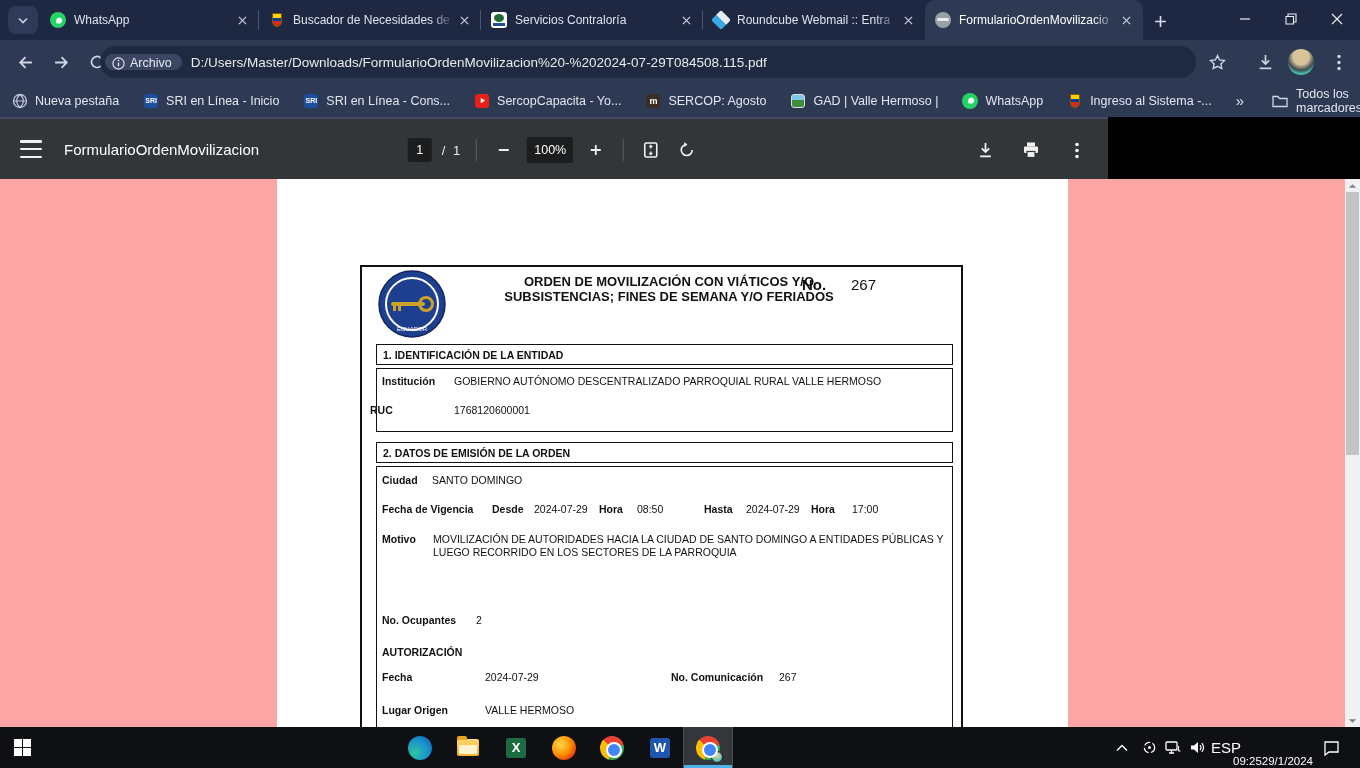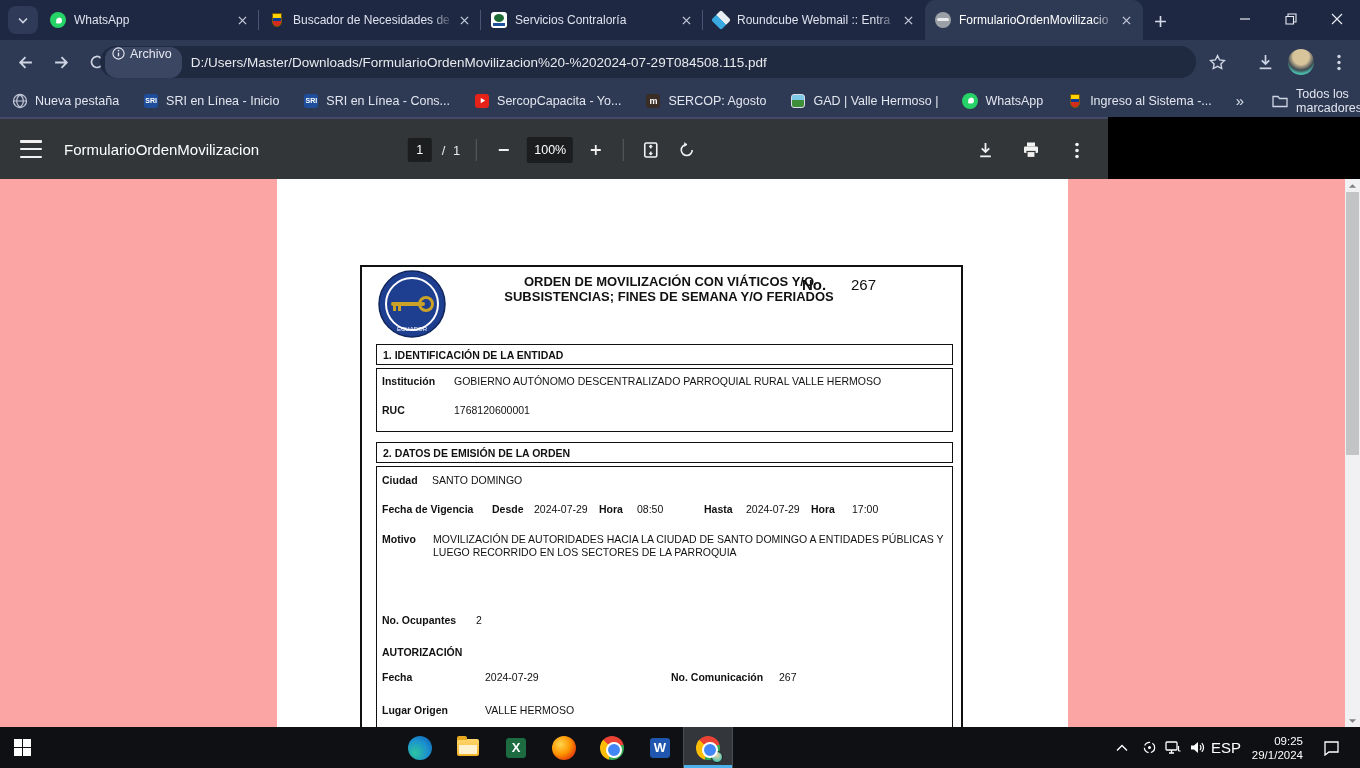--- a/index.html
+++ b/index.html
@@ -27,21 +27,21 @@
   .fav-contra:after { content:""; position:absolute; left:3px; top:2px; width:10px; height:8px; border-radius:50%; background:#1e6b35; }
   .fav-contra:before { content:""; position:absolute; left:2px; bottom:2px; width:12px; height:3px; background:#1f4e9c; }
   .fav-rc { position:absolute; left:1px; top:1px; width:14px; height:14px; background:linear-gradient(#e8edf2 45%, #39a9e0 45%); transform:rotate(45deg); border-radius:2px; }
   .fav-pdf { background:#9aa0a6; }
   .fav-pdf:after { content:""; position:absolute; left:2px; top:6px; width:12px; height:3px; background:#e8eaed; border-radius:2px; }
 
   
   .toolbar { position:absolute; left:0; top:40px; width:1360px; height:44px; background:#2e3954; }
   .navbtn { position:absolute; top:7px; width:30px; height:30px; display:flex; align-items:center; justify-content:center; color:#cfd5e3; }
   .urlbar { position:absolute; left:100px; top:6px; width:1096px; height:32px; border-radius:16px; background:#1f2940; display:flex; align-items:center; padding:0 14px 0 5px; }
-  .chip { height:31px; border-radius:12px; background:#3b4662; color:#e6e9f1; display:flex; align-items:flex-start; gap:5px; padding:0 10px 0 7px; font-size:12.5px; }
+  .chip { height:16px; border-radius:12px; background:#3b4662; color:#e6e9f1; display:flex; align-items:flex-end; gap:5px; padding:0 10px 0 7px; font-size:12.5px; }
   .urltext { color:#e8eaed; font-size:13.5px; margin-left:9px; white-space:nowrap; }
 
   
   .bookmarks { position:absolute; left:0; top:84px; width:1360px; height:33px; background:#2e3954; display:flex; align-items:center; padding:0 12px; color:#e2e6ef; font-size:12.5px; }
   .bm { display:flex; align-items:center; gap:7px; margin-right:24px; white-space:nowrap; }
   .bmicon { width:16px; height:16px; position:relative; flex:0 0 16px; }
   .bm-sq { position:absolute; inset:1px; border-radius:3px; color:#fff; font-weight:bold; font-size:7px; display:flex; align-items:center; justify-content:center; }
   .bm-overflow { margin-left:auto; font-size:15px; color:#dbe0ec; }
   .bm-divider { width:1px; height:18px; background:#55608044; background:#5a6584; margin:0 14px; }
   .bm-right { display:flex; align-items:center; gap:8px; }
@@ -102,21 +102,21 @@
   .excel { position:absolute; inset:2px; background:#1d6b40; border-radius:3px; color:#fff; font-weight:bold; font-size:13px; display:flex; align-items:center; justify-content:center; }
   .firefox { border-radius:50%; background:radial-gradient(circle at 35% 35%, #ffd54c, #ff9500 45%, #e3350d 80%); }
   .chromeic { border-radius:50%; background:conic-gradient(from -45deg, #ea4335 0 120deg, #4285f4 0 120deg, #34a853 120deg 240deg, #fbbc05 240deg 360deg); }
   .chromeic:after { content:""; position:absolute; left:6px; top:6px; width:12px; height:12px; border-radius:50%; background:#4285f4; border:2.5px solid #fff; }
   .word { position:absolute; inset:2px; background:#1e56b0; border-radius:3px; color:#fff; font-weight:bold; font-size:13px; display:flex; align-items:center; justify-content:center; }
   .activeapp { position:absolute; left:683px; top:0; width:50px; height:41px; background:#33373c; border-left:1px solid #4a4e54; border-right:1px solid #4a4e54; display:flex; align-items:center; justify-content:center; }
   .activeapp .underline { position:absolute; left:0; bottom:0; width:100%; height:3px; background:#4db2ec; }
   .avatarbadge { position:absolute; right:-3px; bottom:-3px; width:12px; height:12px; border-radius:50%; background:radial-gradient(circle at 50% 35%, #e9d3a6, #56c3b0 70%); border:1px solid #222; }
   .tray { position:absolute; top:0; height:41px; display:flex; align-items:center; justify-content:center; color:#fff; }
   .lang { font-size:15px; color:#fff; }
-  .clockblk { position:absolute; left:1243px; top:0; width:62px; height:41px; display:flex; flex-direction:column; align-items:flex-end; justify-content:center; color:#fff; font-size:11.5px; line-height:14px; padding-right:2px; }
+  .clockblk { position:absolute; left:1243px; top:0; width:62px; height:41px; display:flex; align-items:flex-end; justify-content:center; color:#fff; font-size:11.5px; line-height:14px; padding-right:2px; }
 
   svg { display:block; }
 </style>
 </head>
 <body>
 
 <div class="screen">
 
   <div class="tabstrip">
     <div class="tabsearch">
@@ -424,21 +424,21 @@
           </svg>
         </div>
         <div class="doctitle">ORDEN DE MOVILIZACIÓN CON VIÁTICOS Y/O SUBSISTENCIAS; FINES DE SEMANA Y/O FERIADOS</div>
         <div class="no-lbl">No.</div>
         <div class="no-val">267</div>
 
         <div class="sechead" style="top:77px;">1. IDENTIFICACIÓN DE LA ENTIDAD</div>
         <div class="secbody" style="top:101px;height:64px;"></div>
         <div class="lbl" style="left:20px;top:108px;">Institución</div>
         <div class="val" style="left:92px;top:108px;">GOBIERNO AUTÓNOMO DESCENTRALIZADO PARROQUIAL RURAL VALLE HERMOSO</div>
-        <div class="lbl" style="left:20px;top:137px;">RUC</div>
+        <div class="lbl" style="left:8px;top:137px;">RUC</div>
         <div class="val" style="left:92px;top:137px;">1768120600001</div>
 
         <div class="sechead" style="top:175px;">2. DATOS DE EMISIÓN DE LA ORDEN</div>
         <div class="secbody" style="top:199px;height:500px;"></div>
 
         <div class="lbl" style="left:20px;top:207px;">Ciudad</div>
         <div class="val" style="left:70px;top:207px;">SANTO DOMINGO</div>
 
         <div class="lbl" style="left:20px;top:236px;">Fecha de Vigencia</div>
         <div class="lbl" style="left:130px;top:236px;">Desde</div>

